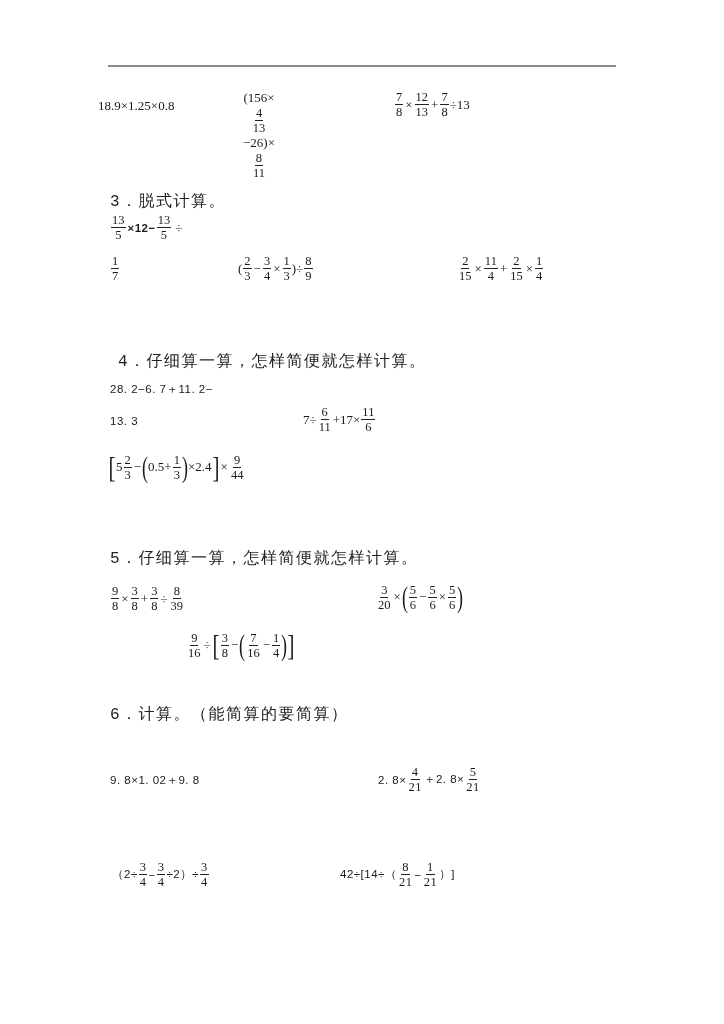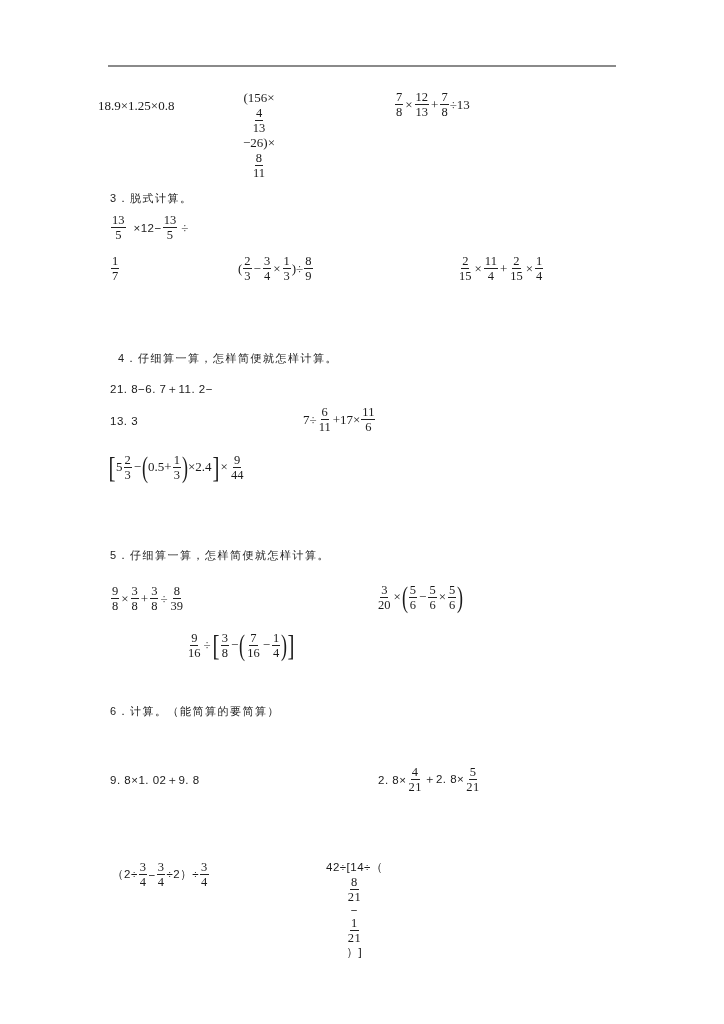--- a/index.html
+++ b/index.html
@@ -1,21 +1,21 @@
 <!DOCTYPE html>
 <html><head>
 <meta charset="utf-8">
 <style>
   html, body { margin: 0; padding: 0; background: #ffffff; }
   body { width: 724px; height: 1024px; position: relative; overflow: hidden; color: #1a1a1a; }
   .rule { position: absolute; left: 108px; top: 65px; width: 508px; height: 2px; background: #8a8a8a; }
   .abs { position: absolute; white-space: nowrap; }
   .serif { font-family: "Liberation Serif", "DejaVu Serif", serif; font-size: 13px; }
   .sans { font-family: "Liberation Sans", "DejaVu Sans", sans-serif; font-size: 11.5px; letter-spacing: 0.5px; }
-  .heading { font-family: Liberation Sans, sans-serif; font-size: 11px; letter-spacing: 1.5px; color: #222; }
+  .heading { font-family: Liberation Mono, monospace; font-size: 16px; letter-spacing: 1.5px; color: #222; }
   .expr { display: inline-flex; align-items: center; }
   .frac { display: inline-flex; flex-direction: column; align-items: center; vertical-align: middle; margin: 0 1px; font-family: "Liberation Serif", "DejaVu Serif", serif; font-size: 12.5px; line-height: 14px; }
   .frac .num { border-bottom: 1px solid #222; padding: 0 1px; }
   .frac .den { padding: 0 1px; }
   .op { margin: 0 1px; }
   .bigparen { font-size: 30px; font-weight: 200; line-height: 30px; transform: scaleX(0.6); display: inline-block; margin: 0 -2px; }
   .bigbrack { font-size: 30px; font-weight: 100; line-height: 30px; transform: scaleX(0.7); display: inline-block; margin: 0 -1px; }
 </style>
 </head>
 <body>
@@ -55,21 +55,21 @@
   <span>÷13</span>
 </div>
 
 <div class="abs heading" style="left:110px; top:191px;">3．脱式计算。</div>
 
 <div class="abs serif expr" style="left:110px; top:213px;">
   <span class="frac">
       <span class="num">13</span>
       <span class="den">5</span>
     </span>
-  <span class="sans" style="margin-left:7px;">×12−</span>
+  <span class="sans" style="margin-left:1px;font-weight:bold;">×12−</span>
   <span class="frac">
       <span class="num">13</span>
       <span class="den">5</span>
     </span>
   <span style="margin-left:3px;">÷</span>
 </div>
 <div class="abs serif" style="left:110px; top:254px;">
   <span class="frac">
       <span class="num">1</span>
       <span class="den">7</span>
@@ -115,21 +115,21 @@
       <span class="den">15</span>
     </span>
   <span class="op">×</span>
   <span class="frac">
       <span class="num">1</span>
       <span class="den">4</span>
     </span>
 </div>
 
 <div class="abs heading" style="left:118px; top:351px;">4．仔细算一算，怎样简便就怎样计算。</div>
-<div class="abs sans" style="left:110px; top:382px;">21. 8−6. 7＋11. 2−</div>
+<div class="abs sans" style="left:110px; top:382px;">28. 2−6. 7＋11. 2−</div>
 <div class="abs sans" style="left:110px; top:415px;">13. 3</div>
 
 <div class="abs serif expr" style="left:303px; top:405px;">
   <span>7÷</span>
   <span class="frac">
       <span class="num">6</span>
       <span class="den">11</span>
     </span>
   <span>+17×</span>
   <span class="frac">
@@ -263,21 +263,21 @@
       <span class="num">3</span>
       <span class="den">4</span>
     </span>
   <span>÷2）÷</span>
   <span class="frac">
       <span class="num">3</span>
       <span class="den">4</span>
     </span>
 </div>
 
-<div class="abs sans expr" style="left:326px; top:860px;flex-direction:column;">
+<div class="abs sans expr" style="left:340px; top:860px;">
   <span>42÷[14÷（</span>
   <span class="frac">
       <span class="num">8</span>
       <span class="den">21</span>
     </span>
   <span>−</span>
   <span class="frac">
       <span class="num">1</span>
       <span class="den">21</span>
     </span>

